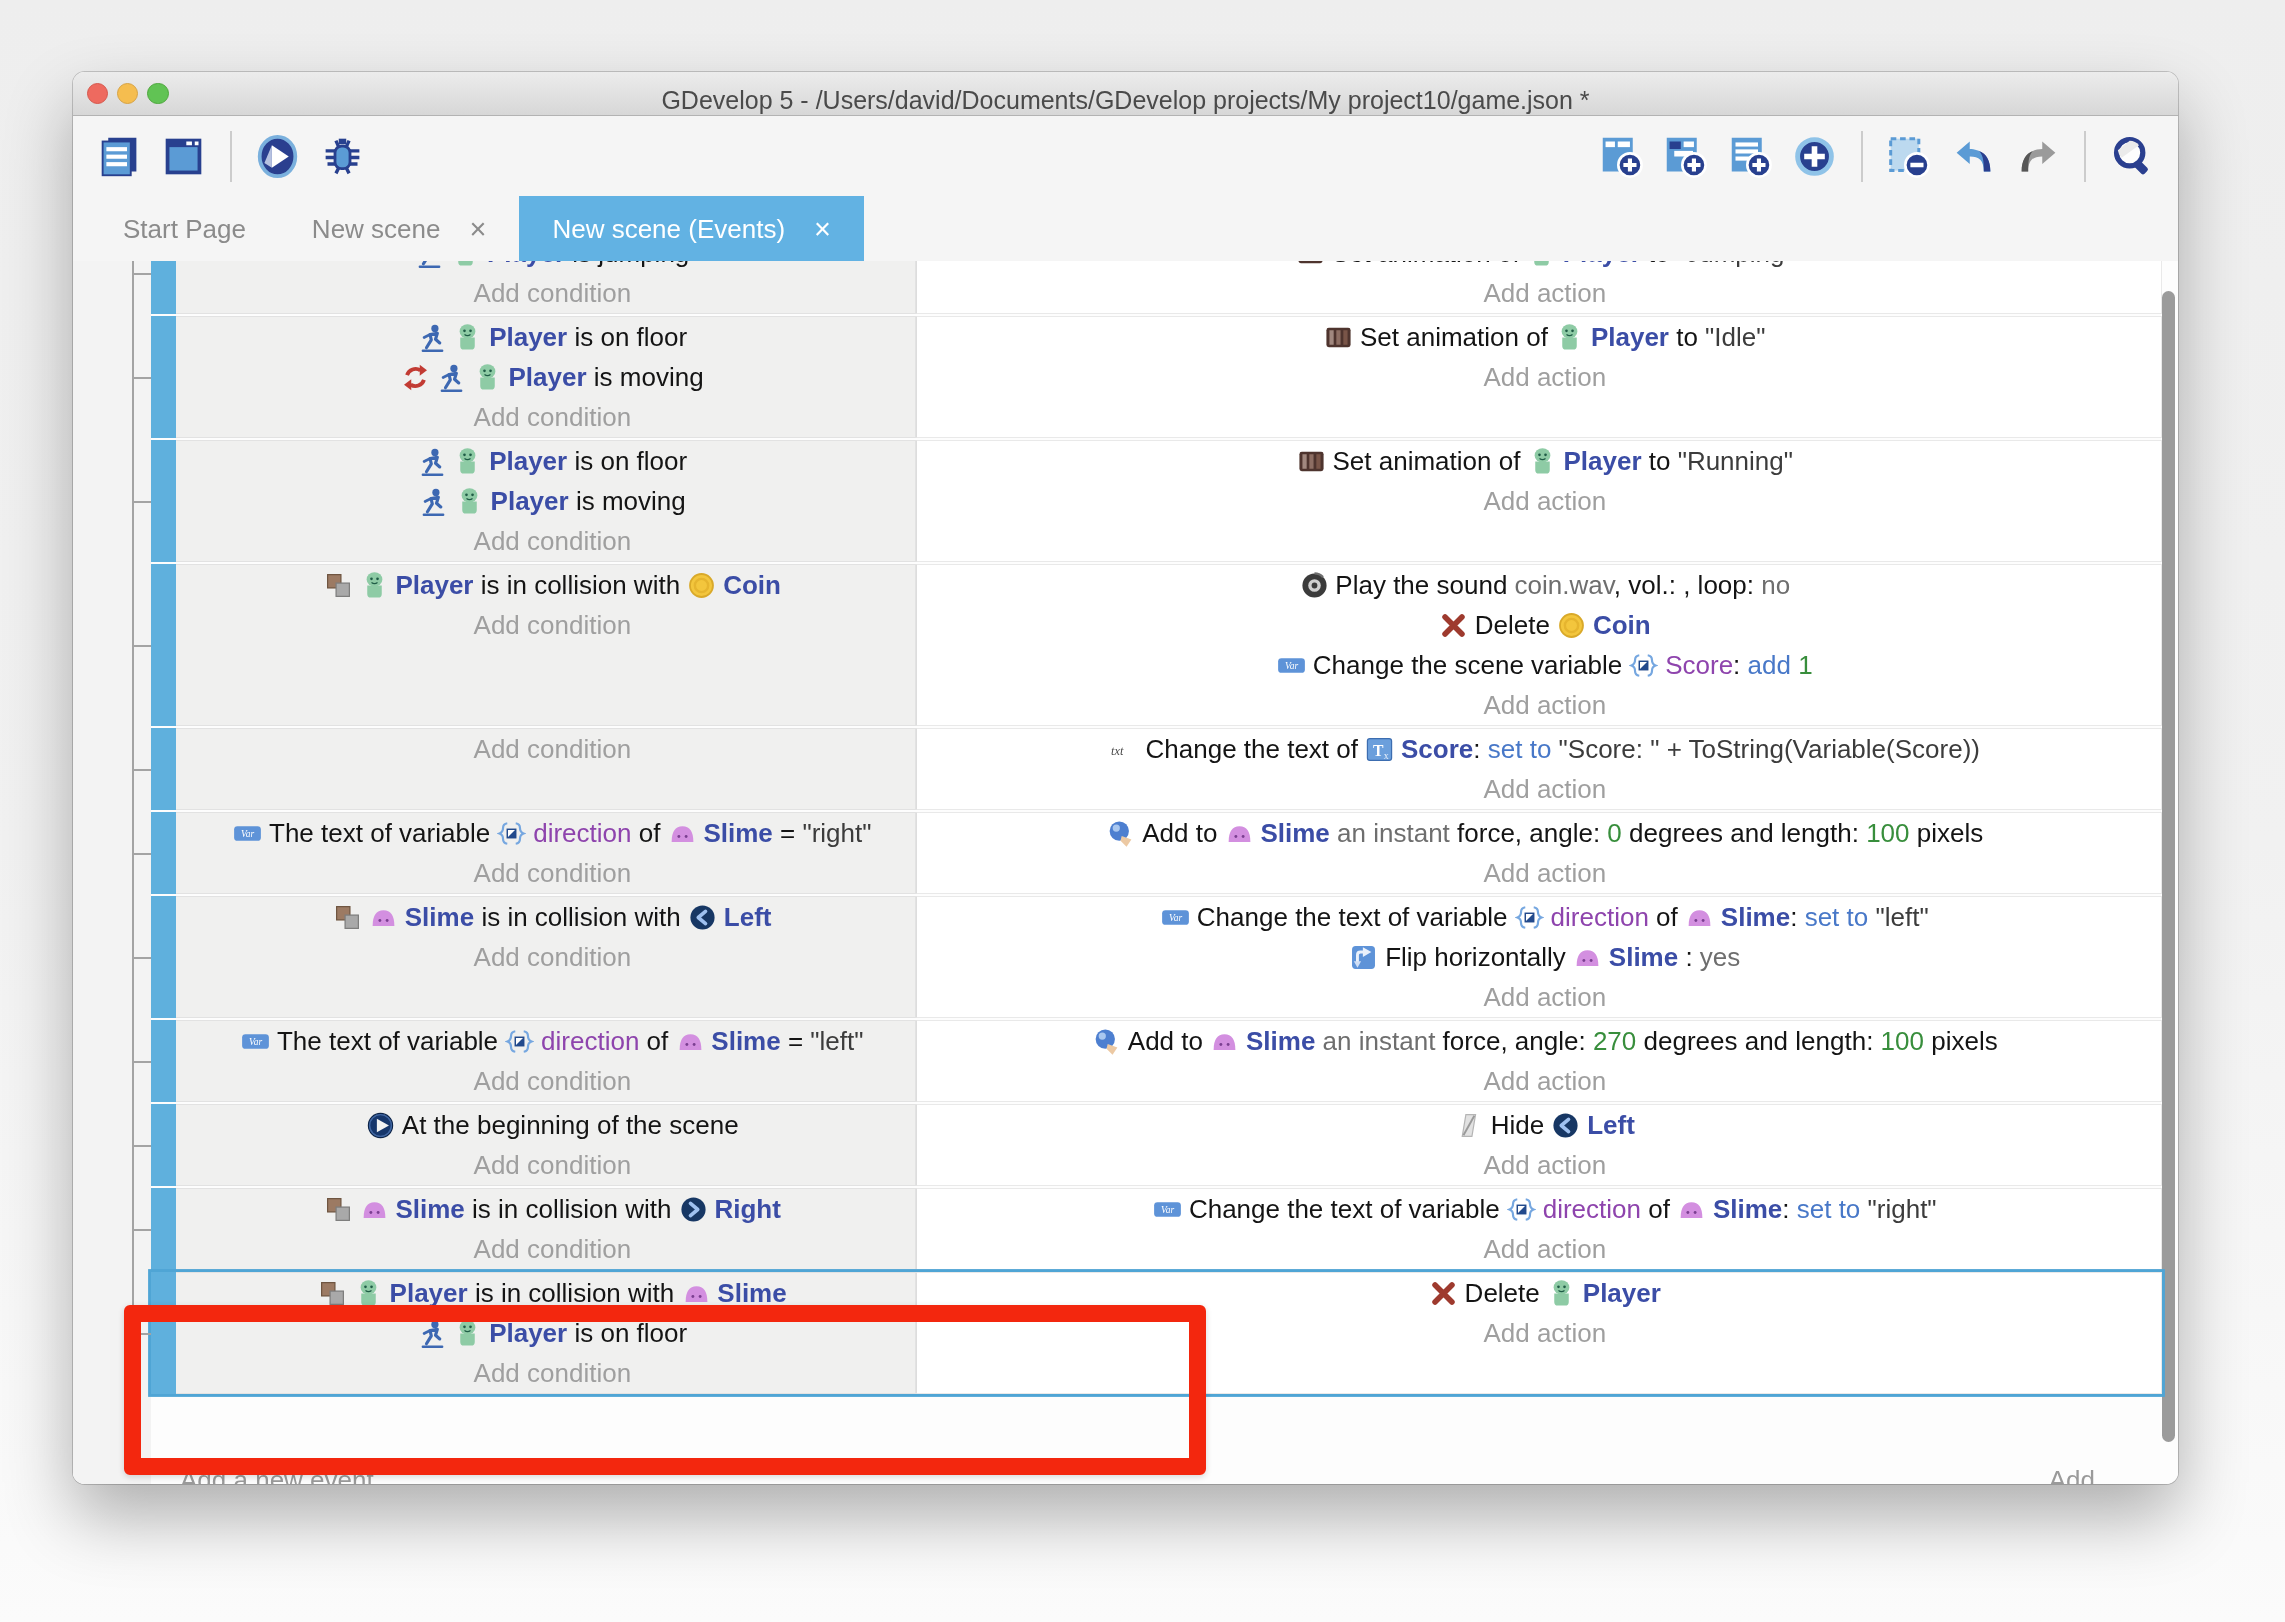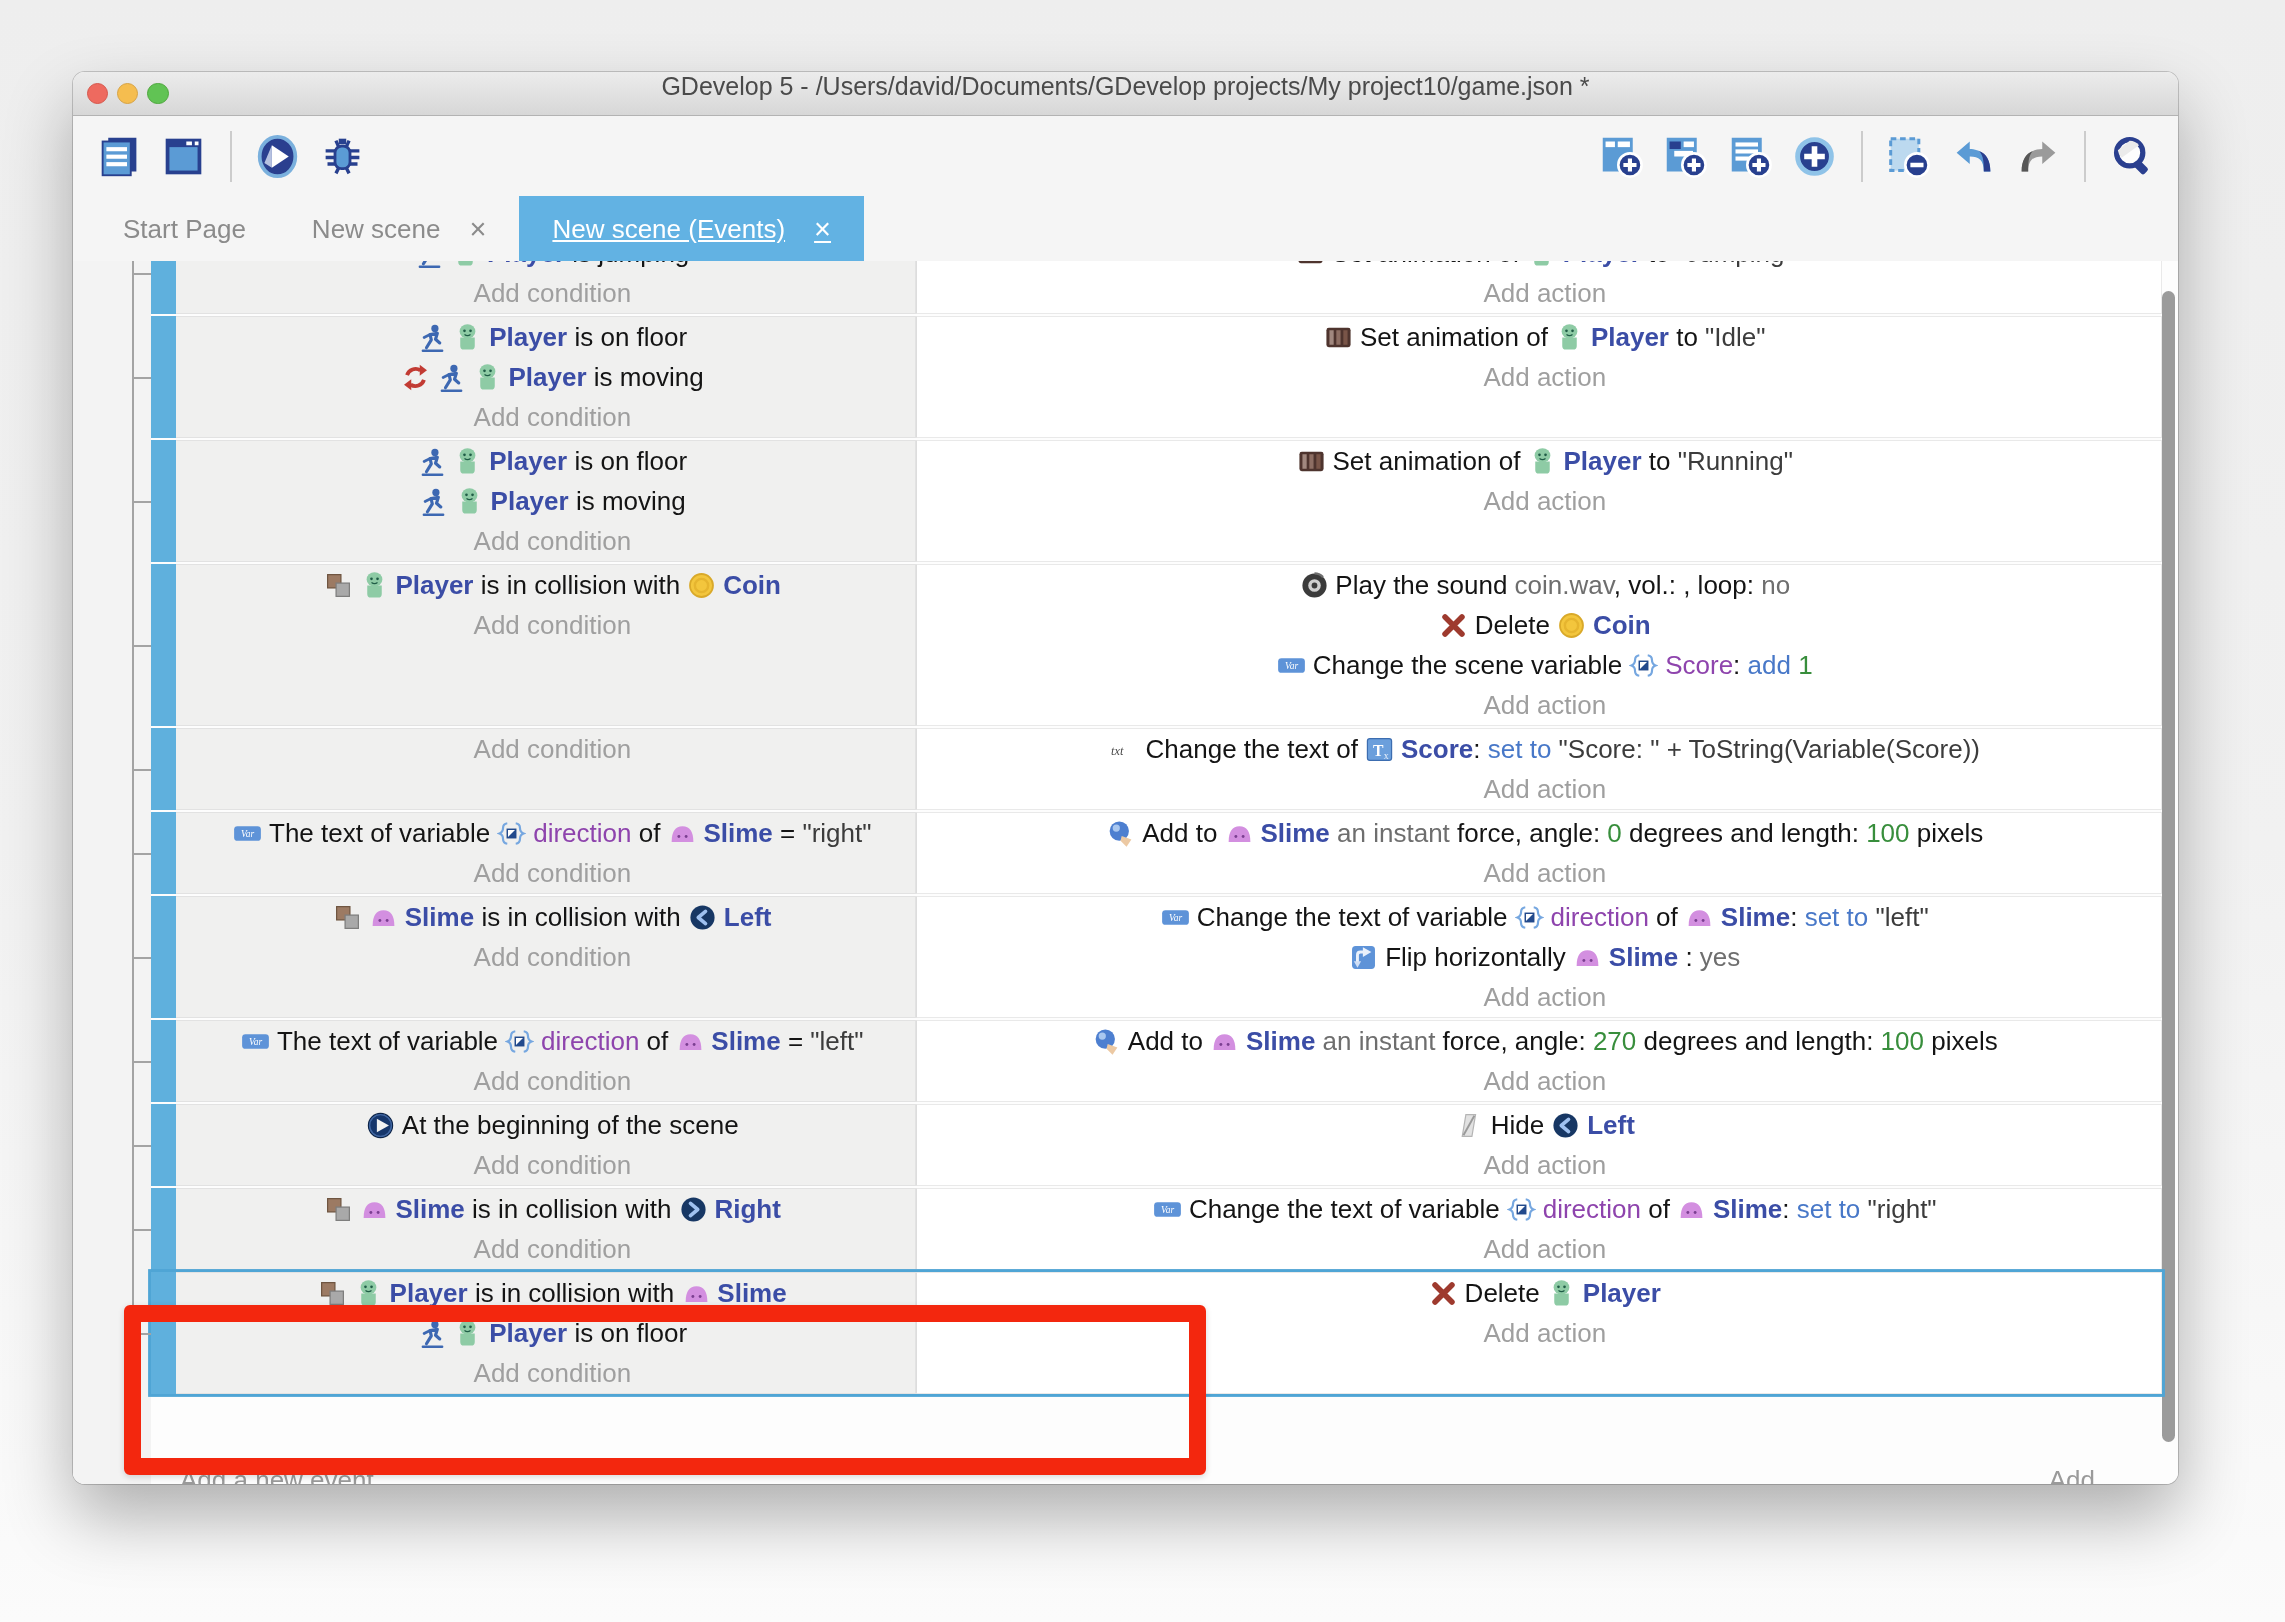--- a/index.html
+++ b/index.html
@@ -2,39 +2,39 @@
 <html style="--c-accent: #62b2e3; --c-marker: #5fb0dd; --c-select: #4fa5d5; --c-annot: #f3270e; --c-obj: #3b4da6; --c-var: #8e44ad; --c-op: #4878c8; --c-num: #388e3c;"><head>
 <meta charset="utf-8">
 <style>
   html,body{margin:0;padding:0;background:#e9e9e9;font-family:"Liberation Sans",sans-serif;}
   .page{position:relative;width:2286px;height:1623px;overflow:hidden;
     background:linear-gradient(180deg,#eeeeee 0%,#f1f1f1 52%,#fbfbfb 100%);}
   .window{position:absolute;left:73px;top:72px;width:2105px;height:1412px;border-radius:11.7px;
     background:#ffffff;box-shadow:0 33px 68px rgba(0,0,0,.30),0 0 0 1px rgba(0,0,0,.18);overflow:hidden;}
   
   .titlebar{position:relative;height:43px;background:linear-gradient(#ececec,#d7d7d7);
-    border-bottom:1px solid #b3b3b3;display:flex;align-items:flex-start;}
+    border-bottom:1px solid #b3b3b3;display:flex;align-items:flex-end;}
   .traffic{position:absolute;left:13.7px;top:0;height:43px;display:flex;align-items:center;gap:8.8px;}
   .tl{width:19.5px;height:19.5px;border-radius:50%;display:inline-block;}
   .tl.red{background:#ee6a5f;border:1px solid #d5574c;}
   .tl.yellow{background:#f5bd4f;border:1px solid #d6a243;}
   .tl.green{background:#61c354;border:1px solid #4da73c;}
   .title{flex:1;text-align:center;font-size:25px;color:#4a4a4a;white-space:nowrap;overflow:hidden;}
   
   .toolbar{height:80px;background:#f5f5f5;display:flex;align-items:center;padding:0 21.5px;}
   .tb-group{display:flex;align-items:center;gap:15.6px;}
   .tb-group.right{margin-left:auto;}
   .tb-btn{width:49px;height:49px;display:inline-flex;align-items:center;justify-content:center;cursor:pointer;}
   .tb-btn svg{width:45px;height:45px;}
   .sep{width:2px;height:51px;background:#cccccc;margin:0 5.9px;}
   
   .tabbar{height:66px;background:#f5f5f5;display:flex;align-items:stretch;padding-left:17px;}
   .tab{display:flex;align-items:center;padding:0 33px;font-size:26px;color:#8b8b8b;gap:29px;cursor:pointer;white-space:nowrap;}
   .tab .tab-close{font-size:29px;color:#8b8b8b;}
-  .tab.active{background:var(--c-accent);color:#ffffff;text-decoration:underline;}
+  .tab.active{background:var(--c-accent);color:#ffffff;}
   .tab.active .tab-close{color:#ffffff;}
   
   .events-panel{position:absolute;left:0;right:0;top:189px;bottom:0;background:#fdfdfd;overflow:hidden;}
   .gutter{position:absolute;left:0;top:0;bottom:0;width:78px;background:#f3f3f3;}
   .tree-line{position:absolute;left:59px;top:0;height:1209px;width:2px;background:#a3a3a3;}
   .events{position:absolute;left:78px;width:2011px;top:0;}
   .event{position:relative;display:flex;margin-bottom:2px;background:#ffffff;}
   .event.clip{margin-top:-29px;}
   .event::before{content:'';position:absolute;left:-18.5px;top:50%;width:18.5px;height:2px;background:#a3a3a3;}
   .event.selected{box-shadow:0 0 0 2.9px var(--c-select);z-index:5;}

